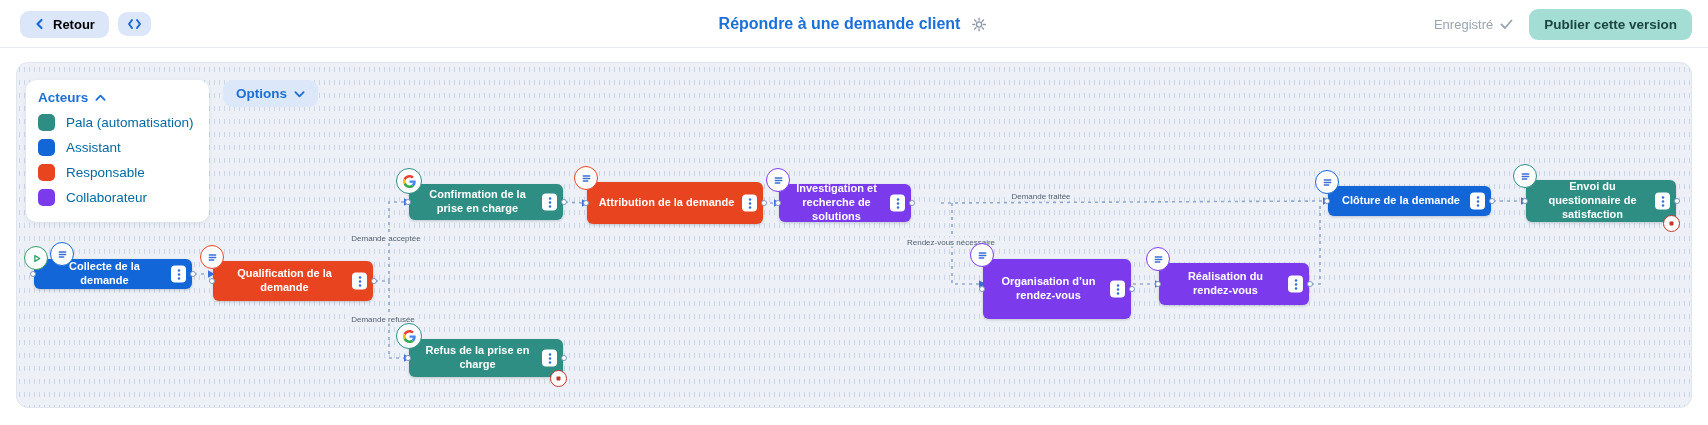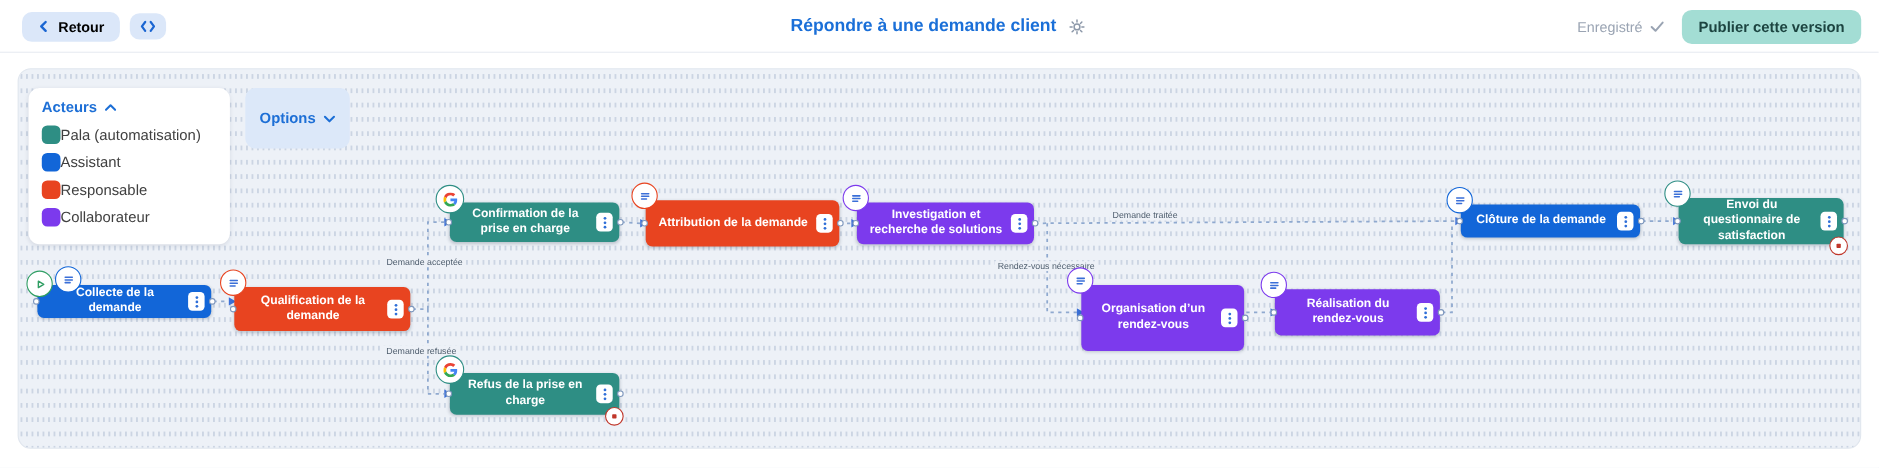--- a/index.html
+++ b/index.html
@@ -39,26 +39,26 @@
   .badge { position:absolute; background:#ffffff; border-radius:50%; display:flex;
     align-items:center; justify-content:center; z-index:3; }
   .port { position:absolute; width:6px; height:6px; border-radius:50%; background:#ffffff;
     border:1.5px solid #7e97bd; top:50%; margin-top:-3px; }
   .port-left { left:-4px; } .port-right { right:-4px; }
   
   .legend { position:absolute; left:9px; top:17px; width:183px; z-index:4; background:#ffffff;
     border-radius:10px; padding:10px 12px 8px 12px; box-shadow:0 1px 4px rgba(16,30,54,.10); }
   .legend-title { display:flex; align-items:center; gap:7px; color:#1d6fd6; font-size:13.5px;
     font-weight:bold; margin-bottom:9px; cursor:pointer; }
-  .legend-item { display:flex; align-items:center; margin:8px 0; font-size:13.5px; color:#404040; }
+  .legend-item { display:flex; align-items:center; gap:11px; margin:8px 0; font-size:13.5px; color:#0369a1; }
   .swatch { width:17px; height:17px; border-radius:5px; flex:none; }
   
   .btn-options { position:absolute; left:206px; top:17px; z-index:4; display:flex; align-items:center;
     gap:7px; background:#dce8f9; color:#1d6fd6; border:none; border-radius:9px;
-    font-family:inherit; font-weight:bold; font-size:13.5px; padding:20px 13px; cursor:pointer; }
+    font-family:inherit; font-weight:bold; font-size:13.5px; padding:6px 13px; cursor:pointer; }
 </style>
 </head>
 <body>
 
 <header class="topbar">
   <div class="tb-left">
     <button class="btn-soft">
       <span style="display:flex">
         <svg width="11" height="12" viewBox="0 0 10 12">
             <polyline points="7,2 3,6 7,10" fill="none" stroke="#1b66d2" stroke-width="2.2" stroke-linecap="round" stroke-linejoin="round"></polyline>
@@ -279,21 +279,21 @@
       <span class="badge" style="left: -13px; top: -16px; width: 24px; height: 24px; border: 1.6px solid rgb(232, 68, 32);">
         <svg width="13" height="13" viewBox="0 0 16 16">
           <g stroke="#3a6fd8" stroke-width="1.7" stroke-linecap="round">
             <line x1="4" y1="5" x2="12" y2="5"></line>
             <line x1="4" y1="8" x2="12" y2="8"></line>
             <line x1="4" y1="11" x2="9.5" y2="11"></line>
           </g>
         </svg>
       </span>
     </div>
-    <div class="wf-node" style="left: 762px; top: 121px; width: 161px; height: 38px; background: rgb(124, 58, 237);">
+    <div class="wf-node" style="left: 762px; top: 121px; width: 132px; height: 38px; background: rgb(124, 58, 237);">
       <span>Investigation et recherche de solutions</span>
       <button class="kebab">
         <svg width="4" height="12" viewBox="0 0 4 12">
           <g fill="#2f6fd8">
             <circle cx="2" cy="2" r="1.25"></circle>
             <circle cx="2" cy="6" r="1.25"></circle>
             <circle cx="2" cy="10" r="1.25"></circle>
           </g>
         </svg>
       </button>

